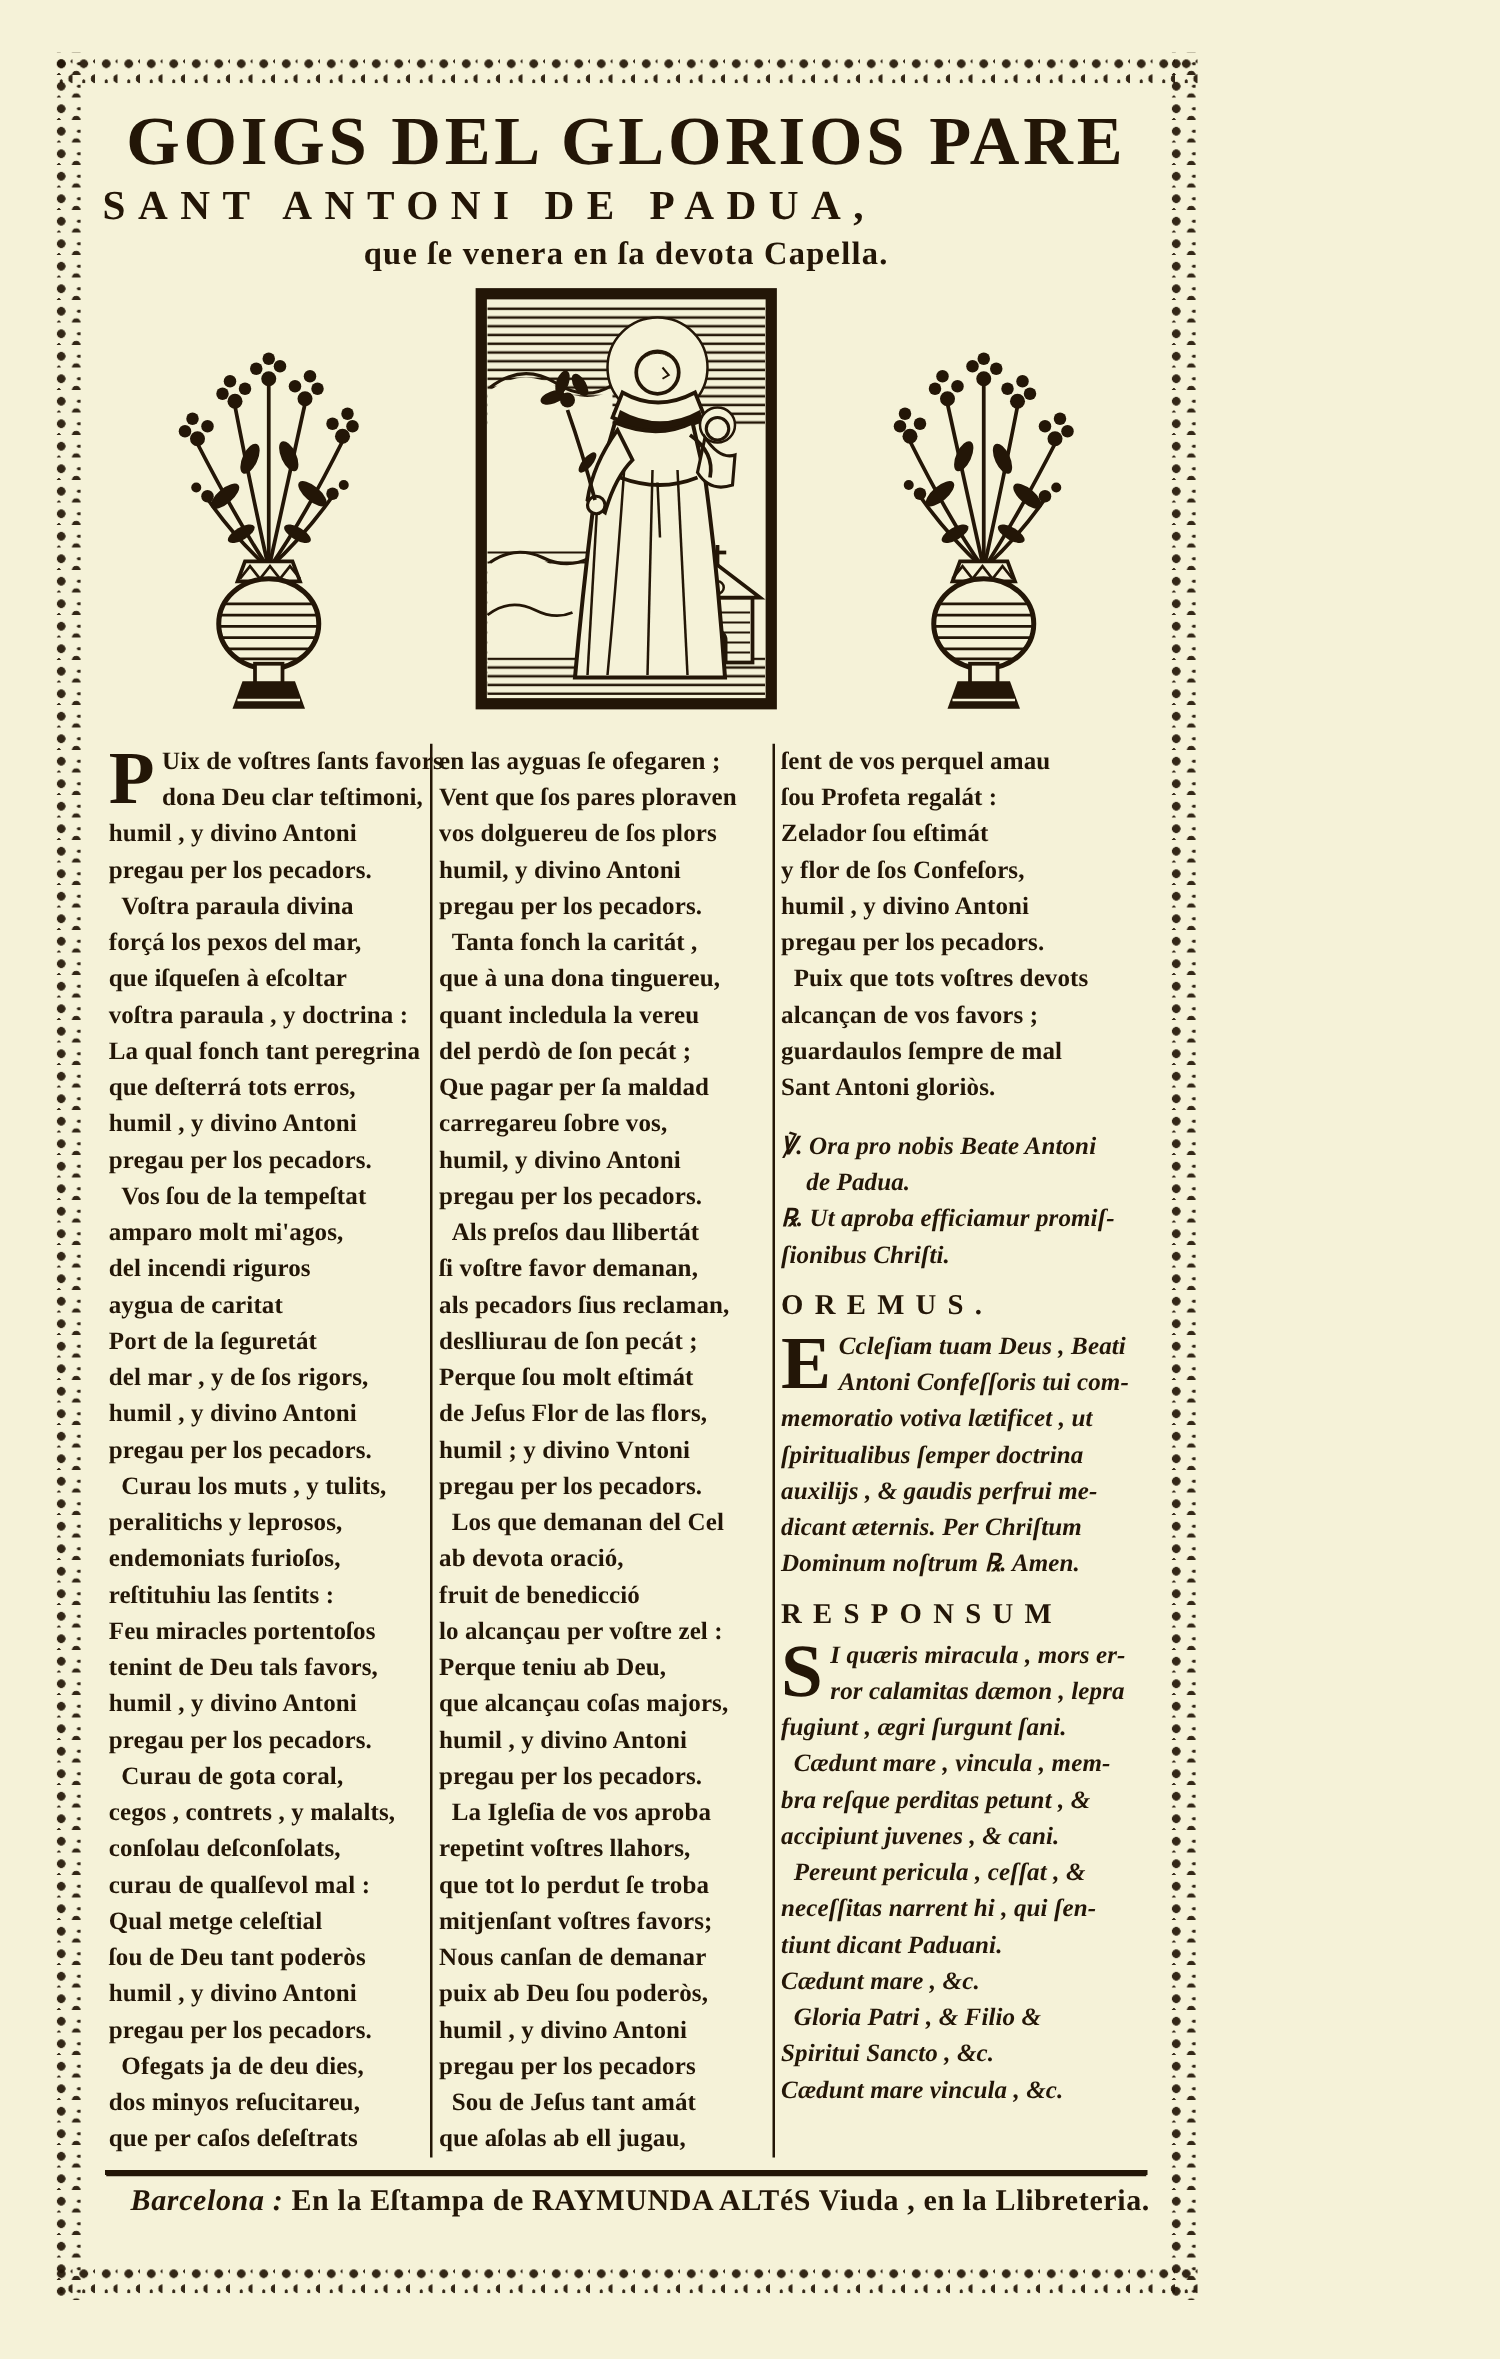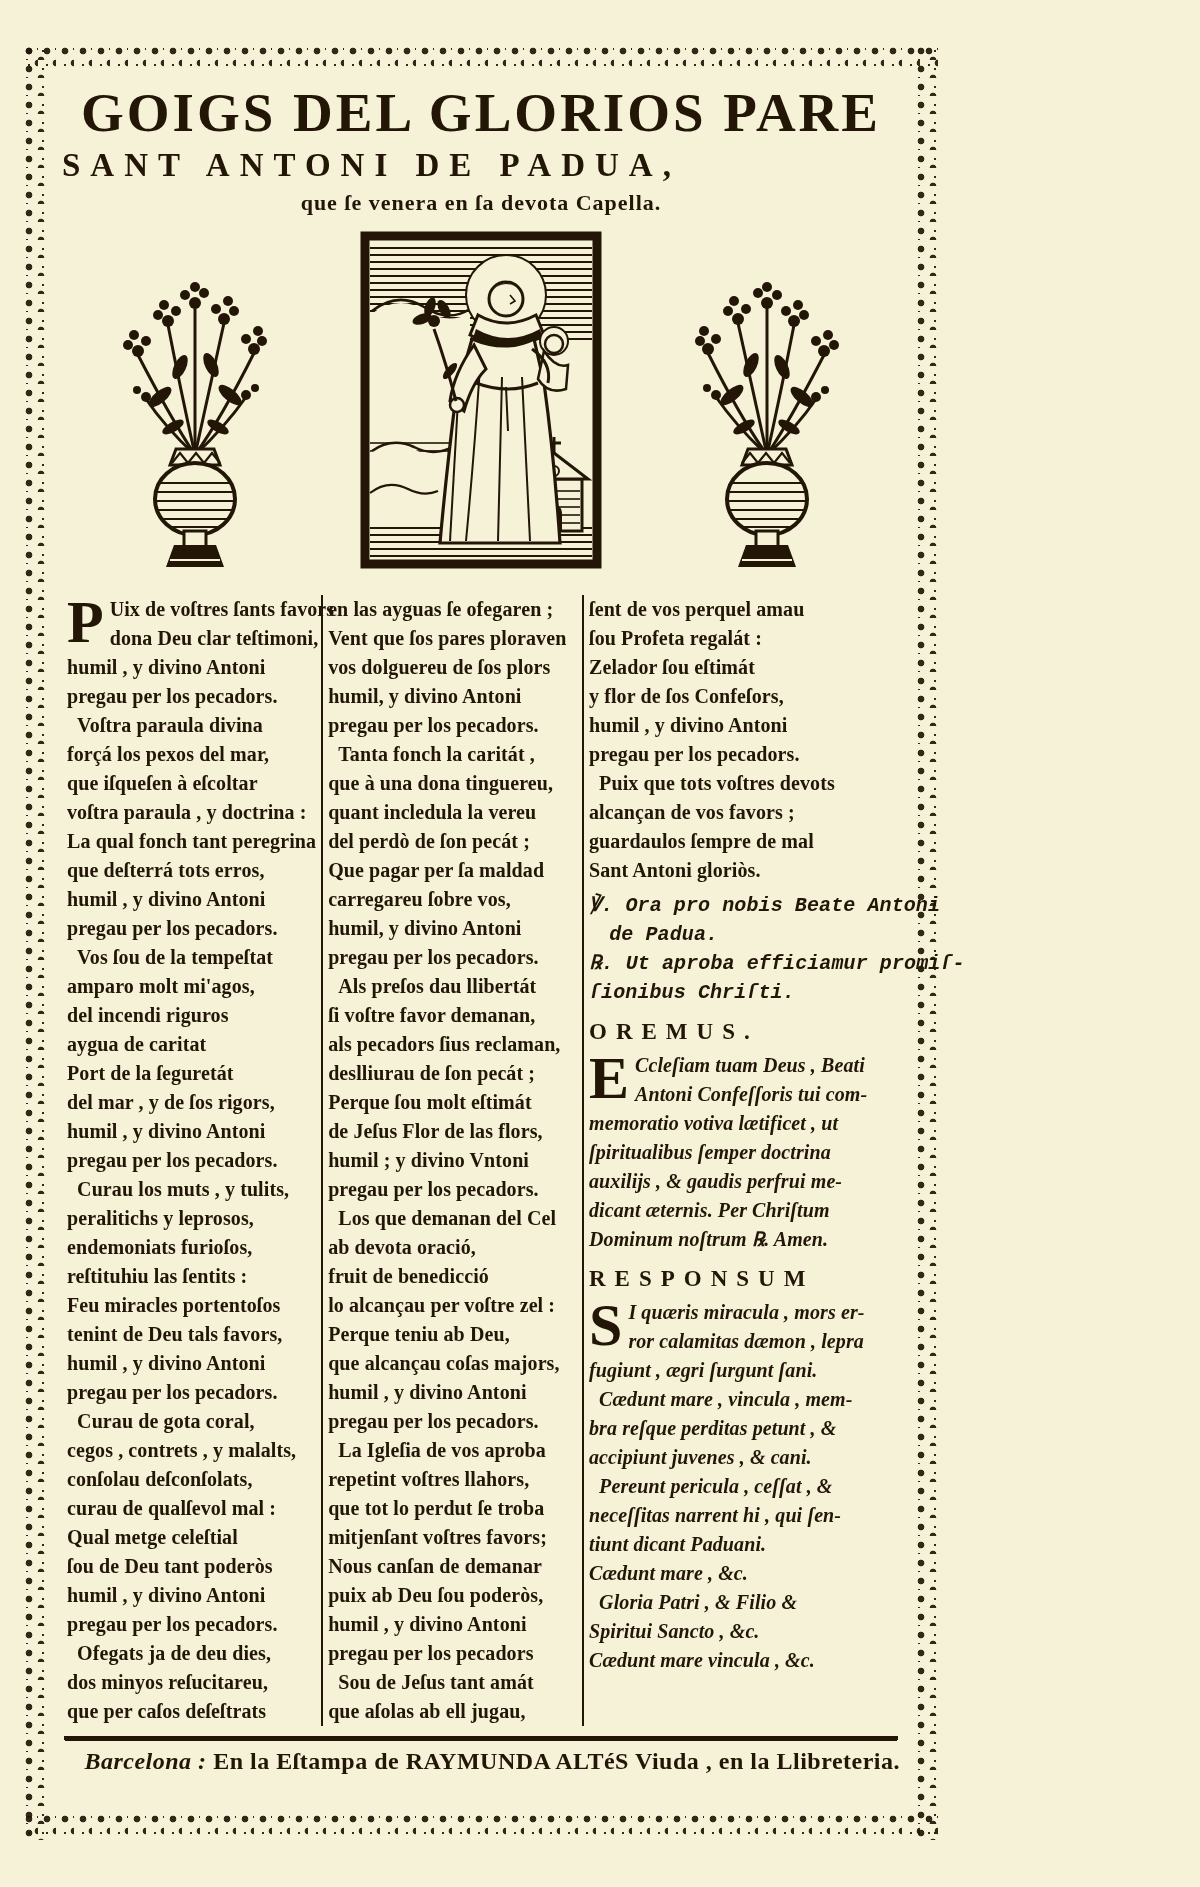--- a/index.html
+++ b/index.html
@@ -9,21 +9,21 @@
   html,body{margin:0;padding:0;}
   body{
     width:1200px;height:1887px;
     background:var(--paper);
     font-family:"Liberation Serif","DejaVu Serif",serif;
     color:var(--ink);
     position:relative;
     overflow:hidden;
   }
   .frame{
-    position:absolute;left:20px;top:42px;
+    position:absolute;left:40px;top:42px;
     width:922px;height:1798px;
   }
   
   .orn{position:absolute;opacity:.92;}
   .orn-h{
     left:0;right:0;height:30px;
     background-image:
       radial-gradient(circle 5.5px at 9px 9px, var(--ink) 58%, transparent 66%),
       radial-gradient(circle 5.5px at 18px 21px, var(--ink) 58%, transparent 66%),
       radial-gradient(circle 2.2px at 18px 7px, var(--ink) 60%, transparent 70%),
@@ -49,21 +49,21 @@
   }
   .title1{
     text-align:center;font-weight:bold;font-size:55px;line-height:62px;
     letter-spacing:3px;white-space:nowrap;
   }
   .title2{
     text-align:left;font-weight:bold;font-size:33px;line-height:42px;
     letter-spacing:10px;white-space:nowrap;
   }
   .title3{
-    text-align:center;font-weight:bold;font-size:22px;line-height:33px;
+    text-align:center;font-weight:bold;font-size:26px;line-height:33px;
     letter-spacing:1px;
   }
   .woodcut-row{
     margin-top:14px;
     display:flex;justify-content:space-between;align-items:flex-end;
     padding:0 48px;height:340px;
   }
   .vase svg{display:block;}
   .vase-right svg{transform:scaleX(-1);}
   .columns{
@@ -75,21 +75,21 @@
   .col3{width:306px;border-left:2.5px solid var(--ink);}
   .line{
     font-size:20px;line-height:29px;font-weight:600;
     white-space:pre;letter-spacing:.1px;
   }
   .lat .line, .line-lat{font-style:italic;}
   .dropcap{
     float:left;font-weight:bold;font-size:60px;line-height:50px;
     padding:2px 6px 0 0;
   }
-  .subblock{margin-top:6px;font-family:Liberation Mono, monospace;}
+  .subblock{margin-top:18px;}
   .cheader{
     text-align:left;font-weight:bold;font-size:23px;line-height:30px;
     letter-spacing:9px;margin:10px 0 4px 0;white-space:nowrap;
   }
   .footer-rule{
     border-top:4px solid var(--ink);
     margin:10px 2px 8px 2px;
     box-shadow:0 2px 0 -1px var(--ink);
   }
   .imprint{

